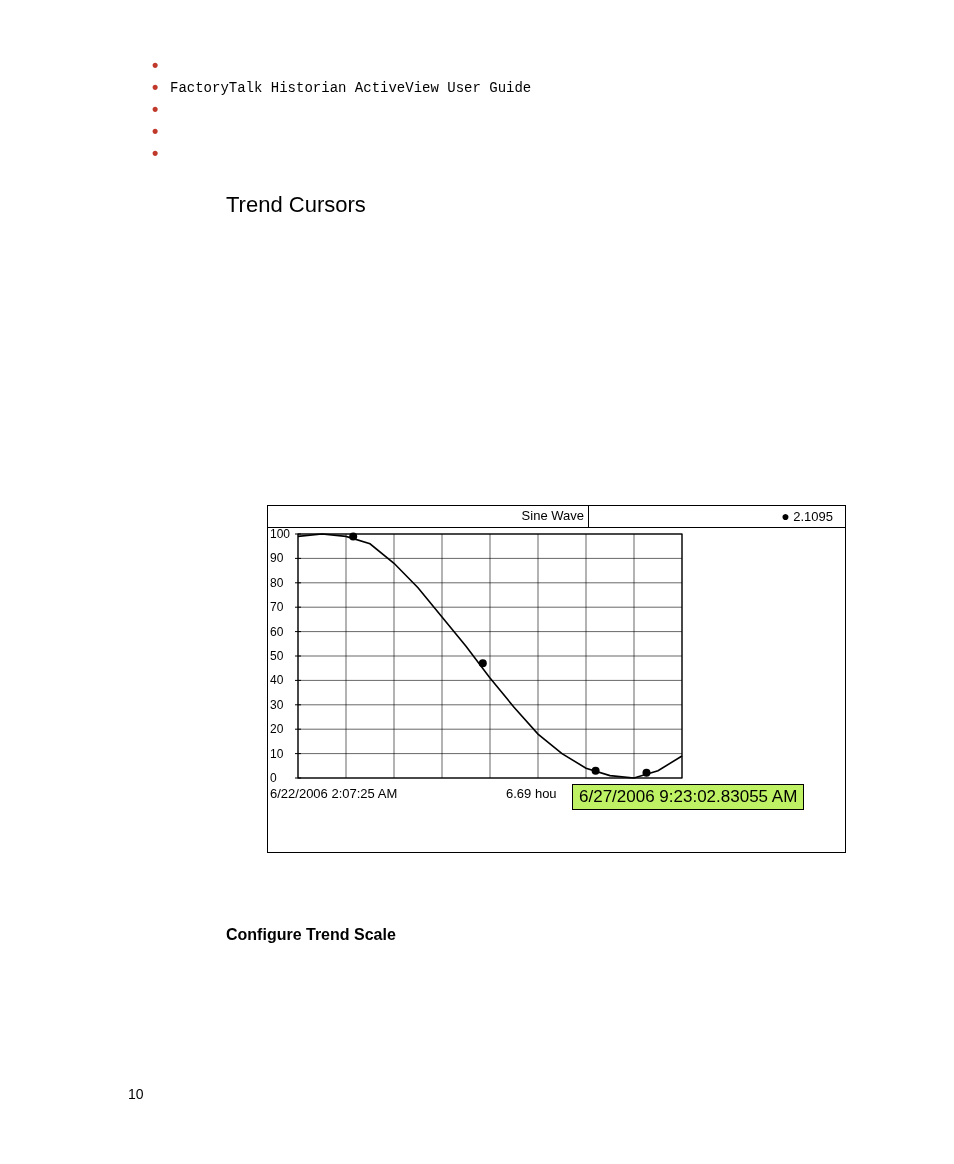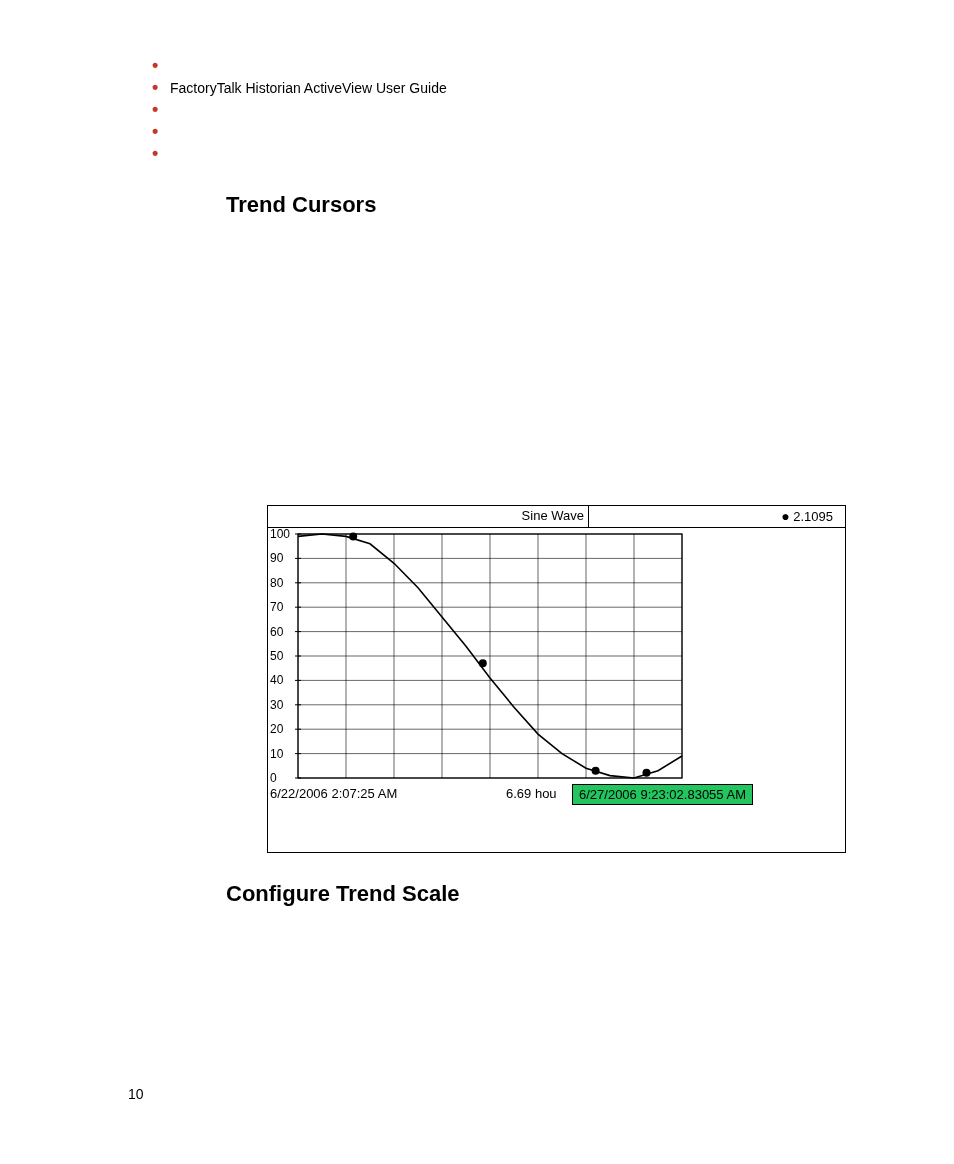--- a/index.html
+++ b/index.html
@@ -25,36 +25,36 @@
     font-size: 18px;
     line-height: 22px;
     font-weight: bold;
   }
   .dots div { height: 22px; }
   .header-title {
     position: absolute;
     left: 170px;
     top: 80px;
     font-size: 14px;
-    font-family: Liberation Sans, sans-serif;
+    font-family: Liberation Mono, monospace;
   }
   .section-heading-1 {
     position: absolute;
     left: 226px;
     top: 192px;
-    font-weight: 700;
+    font-weight: 400;
     font-size: 22px;
     font-family: Verdana, sans-serif;
   }
   .section-heading-2 {
     position: absolute;
     left: 226px;
-    top: 881px;
+    top: 926px;
     font-weight: 700;
-    font-size: 22px;
+    font-size: 16px;
     font-family: Verdana, sans-serif;
   }
   .page-number {
     position: absolute;
     left: 128px;
     top: 1086px;
     font-size: 14px;
     font-family: Verdana, sans-serif;
   }
 
@@ -121,23 +121,23 @@
     position: absolute;
     left: 238px;
     top: 2px;
   }
   .cb-endbox {
     position: absolute;
     left: 304px;
     top: 0px;
     border: 1px solid #000;
     padding: 2px 6px;
-    background: #22c55e;
+    background: #bef264;
     white-space: nowrap;
-    font-size: 13px;
+    font-size: 17px;
   }
   .chart-footer {
     height: 22px;
     padding: 2px 4px;
     font-size: 13px;
   }
   .chart-footer .dot { font-size: 14px; }
 </style>
 </head>
 <body>

